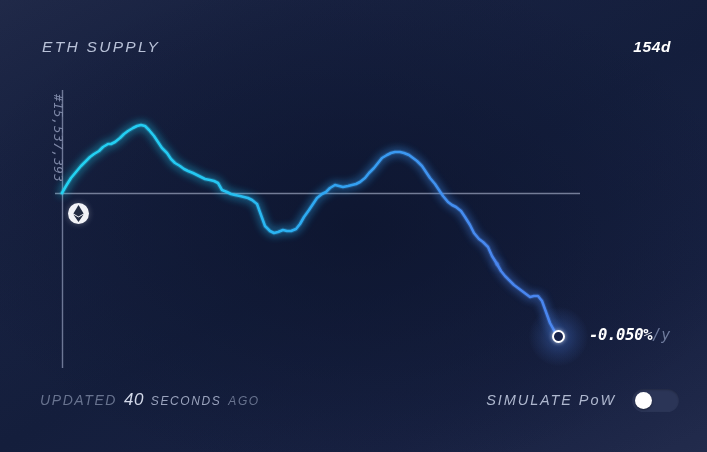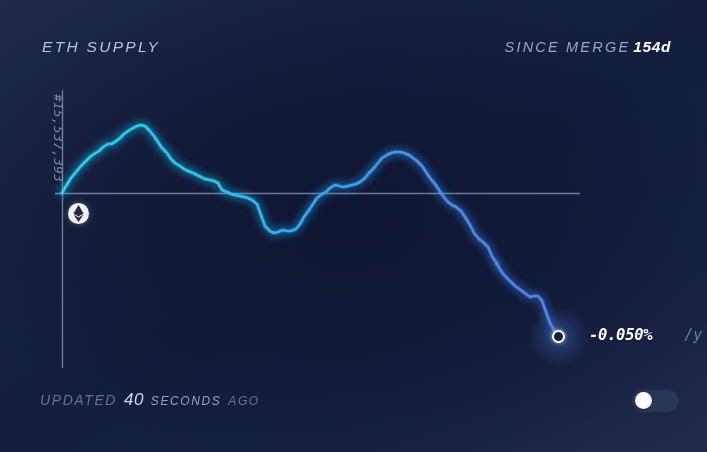--- a/index.html
+++ b/index.html
@@ -146,21 +146,20 @@
   
   .rate {
     position: absolute;
     left: 589px;
     top: 326px;
     display: flex;
     align-items: baseline;
     font-family: "DejaVu Sans Mono", "Liberation Mono", monospace;
     z-index: 7;
     white-space: nowrap;
-    gap: 32px;
   }
   .rate-value {
     font-size: 15.5px;
     color: #ffffff;
     font-weight: 700;
     letter-spacing: -0.3px;
   }
   .rate-unit {
     font-size: 15px;
     color: #6e7a9c;
@@ -240,21 +239,20 @@
   }
 </style>
 </head>
 <body>
 
 <div id="widget">
 
   <div class="header">
     <div class="title">ETH SUPPLY</div>
     <div class="since-wrap">
-      <span class="since-label">SINCE MERGE</span>
       <span class="since-value">154d</span>
     </div>
   </div>
 
   <div class="chart">
     <svg viewBox="0 0 707 452" preserveAspectRatio="none">
       <defs>
         <linearGradient id="lineGrad" x1="0" y1="0" x2="1" y2="0">
           <stop offset="0%" stop-color="#22d3f2"></stop>
           <stop offset="35%" stop-color="#25c6f2"></stop>
@@ -303,19 +301,20 @@
 
   <div class="footer">
     <div class="updated">
       <span class="updated-pre">UPDATED</span>
       <span class="updated-num">40</span>
       <span class="updated-unit">SECONDS</span>
       <span class="updated-post">AGO</span>
     </div>
 
     <div class="simulate">
+      <span class="simulate-label">SIMULATE PoW</span>
       <div class="toggle">
         <div class="knob"></div>
       </div>
     </div>
   </div>
 
 </div>
 
 </body></html>

